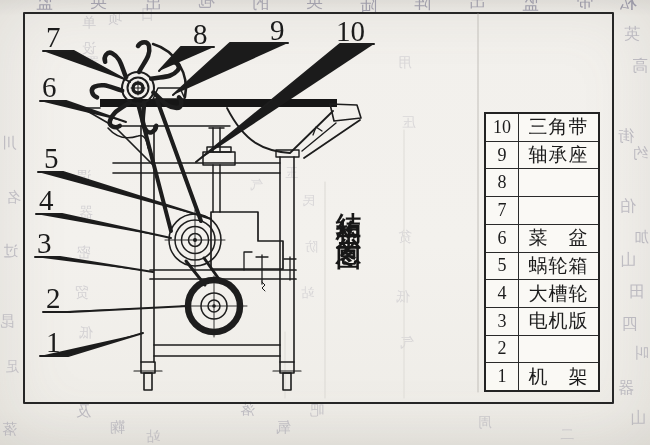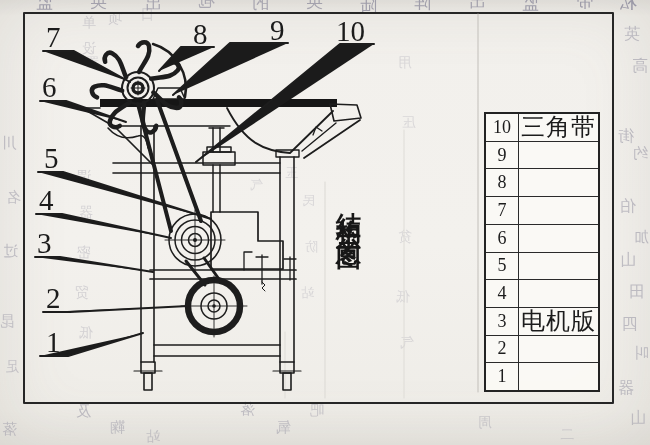--- a/index.html
+++ b/index.html
@@ -15,21 +15,21 @@
 
   
   .ptable{
     position:absolute;left:484px;top:112px;width:116px;height:280px;
     border:2px solid #232323;background:rgba(250,249,245,.96);
     display:flex;flex-direction:column;box-sizing:border-box;z-index:5;
   }
   .prow{flex:1;display:flex;border-top:1.5px solid #2a2a2a;min-height:0;}
   .prow:first-child{border-top:none;}
   .pnum{width:32px;border-right:1.5px solid #2a2a2a;display:flex;align-items:center;justify-content:center;font-size:18px;}
-  .plabel{flex:1;display:flex;align-items:center;justify-content:center;font-size:24px;letter-spacing:1px;white-space:pre;}
+  .plabel{flex:1;display:flex;align-items:center;justify-content:center;font-size:19px;letter-spacing:1px;white-space:pre;}
 
   
   .vcap{
     position:absolute;left:332px;top:191px;z-index:4;
     writing-mode:vertical-rl;text-orientation:upright;
     font-size:25px;letter-spacing:9px;font-weight:600;color:#171717;
   }
 
   
   .bleed-layer{position:absolute;inset:0;z-index:1;pointer-events:none;}
@@ -264,41 +264,46 @@
 
   <div class="vcap">结构示意图</div>
 
   <div class="ptable">
     <div class="prow">
       <div class="pnum">10</div>
       <div class="plabel">三角带</div>
     </div>
     <div class="prow">
       <div class="pnum">9</div>
+      <div class="plabel">轴承座</div>
     </div>
     <div class="prow">
       <div class="pnum">8</div>
     </div>
     <div class="prow">
       <div class="pnum">7</div>
     </div>
     <div class="prow">
       <div class="pnum">6</div>
+      <div class="plabel">菜　盆</div>
     </div>
     <div class="prow">
       <div class="pnum">5</div>
+      <div class="plabel">蜗轮箱</div>
     </div>
     <div class="prow">
       <div class="pnum">4</div>
+      <div class="plabel">大槽轮</div>
     </div>
     <div class="prow">
       <div class="pnum">3</div>
       <div class="plabel">电机版</div>
     </div>
     <div class="prow">
       <div class="pnum">2</div>
     </div>
     <div class="prow">
       <div class="pnum">1</div>
+      <div class="plabel">机　架</div>
     </div>
   </div>
 
 </div>
 
 </body></html>

